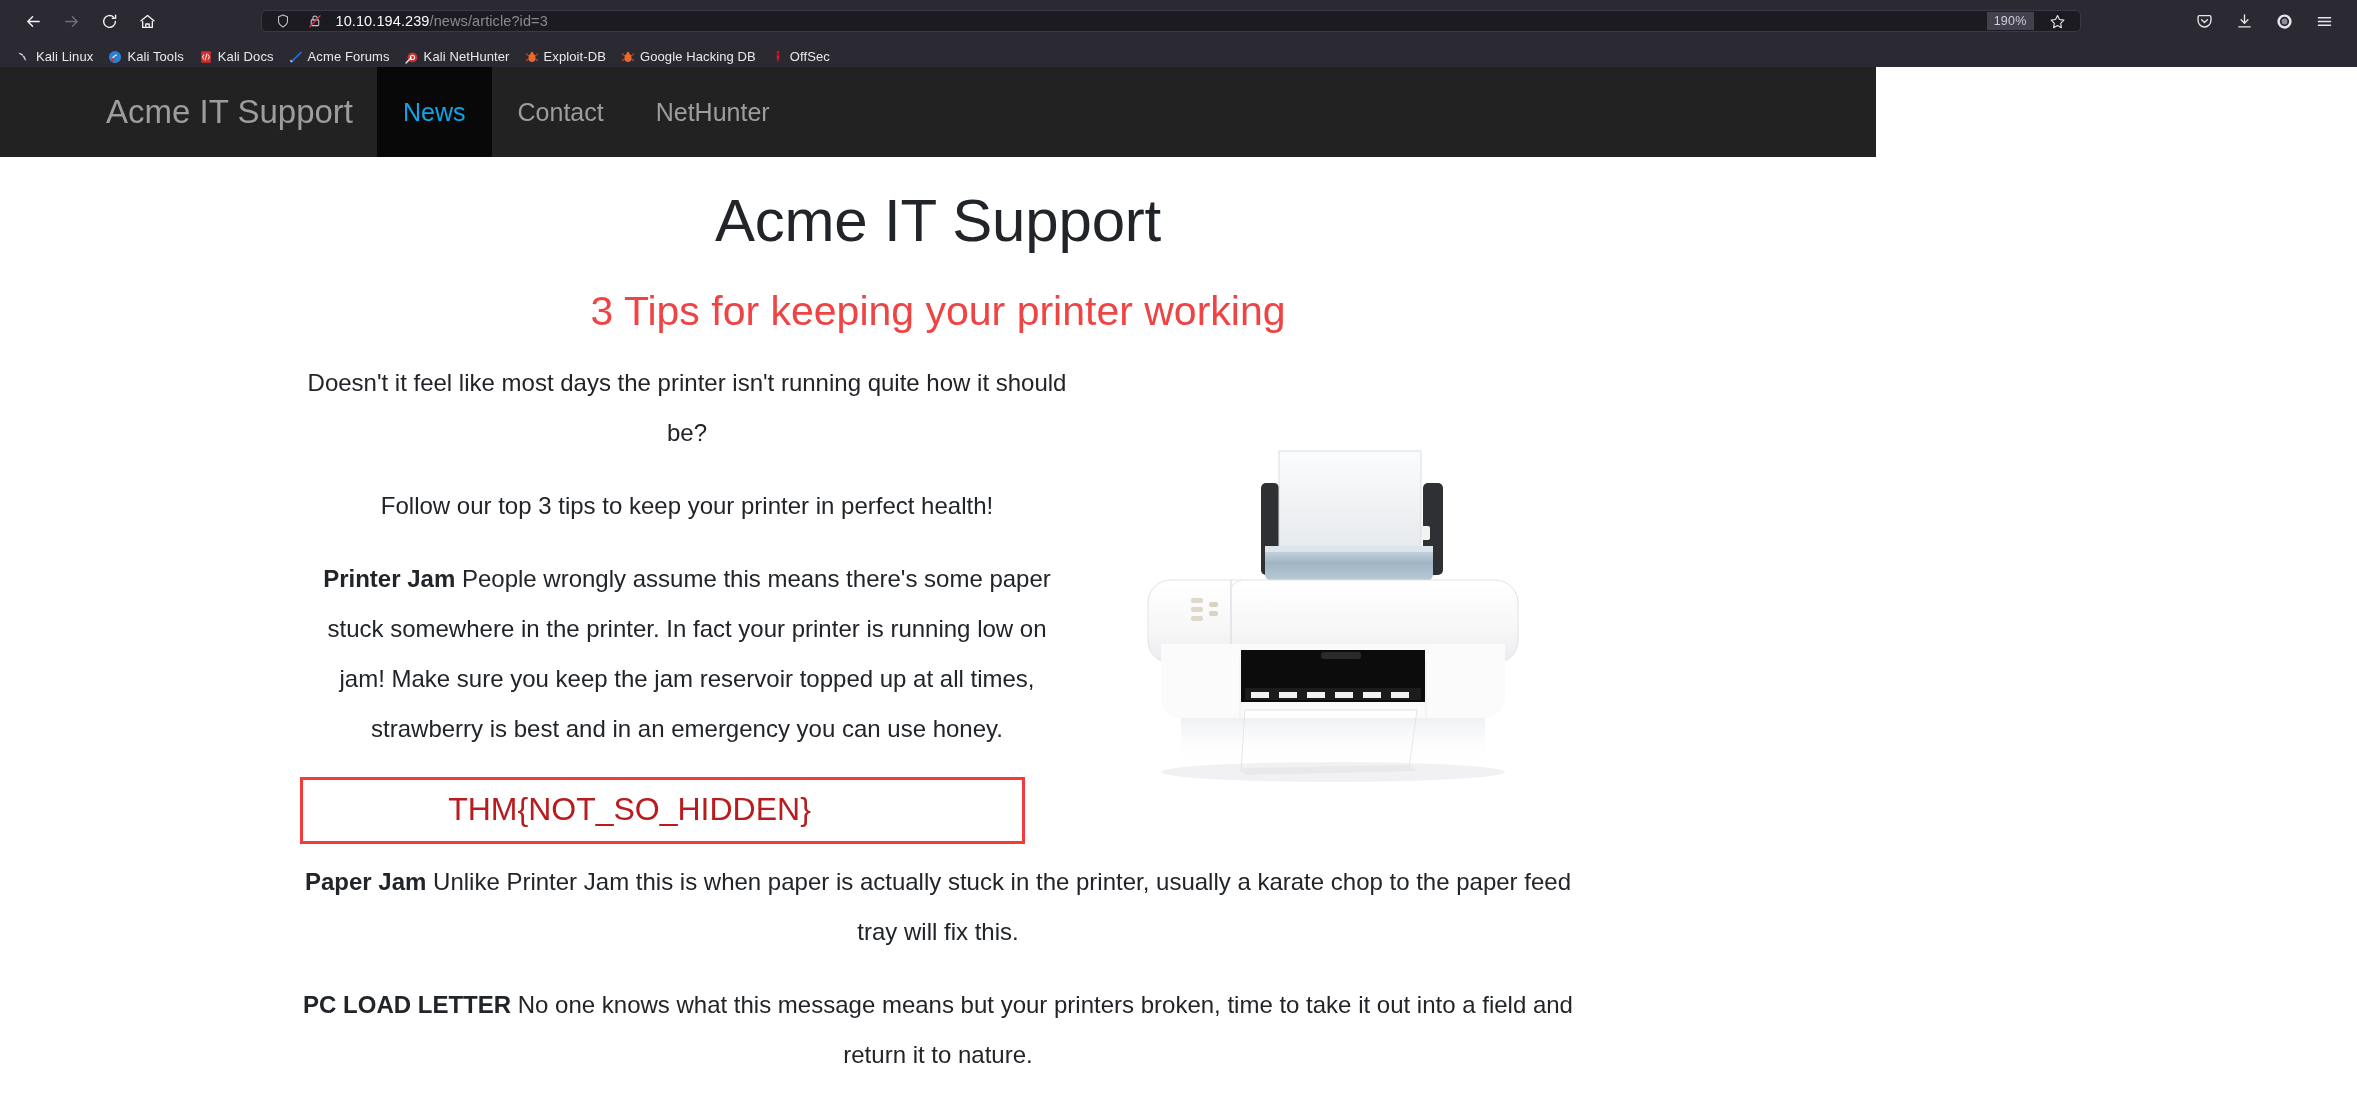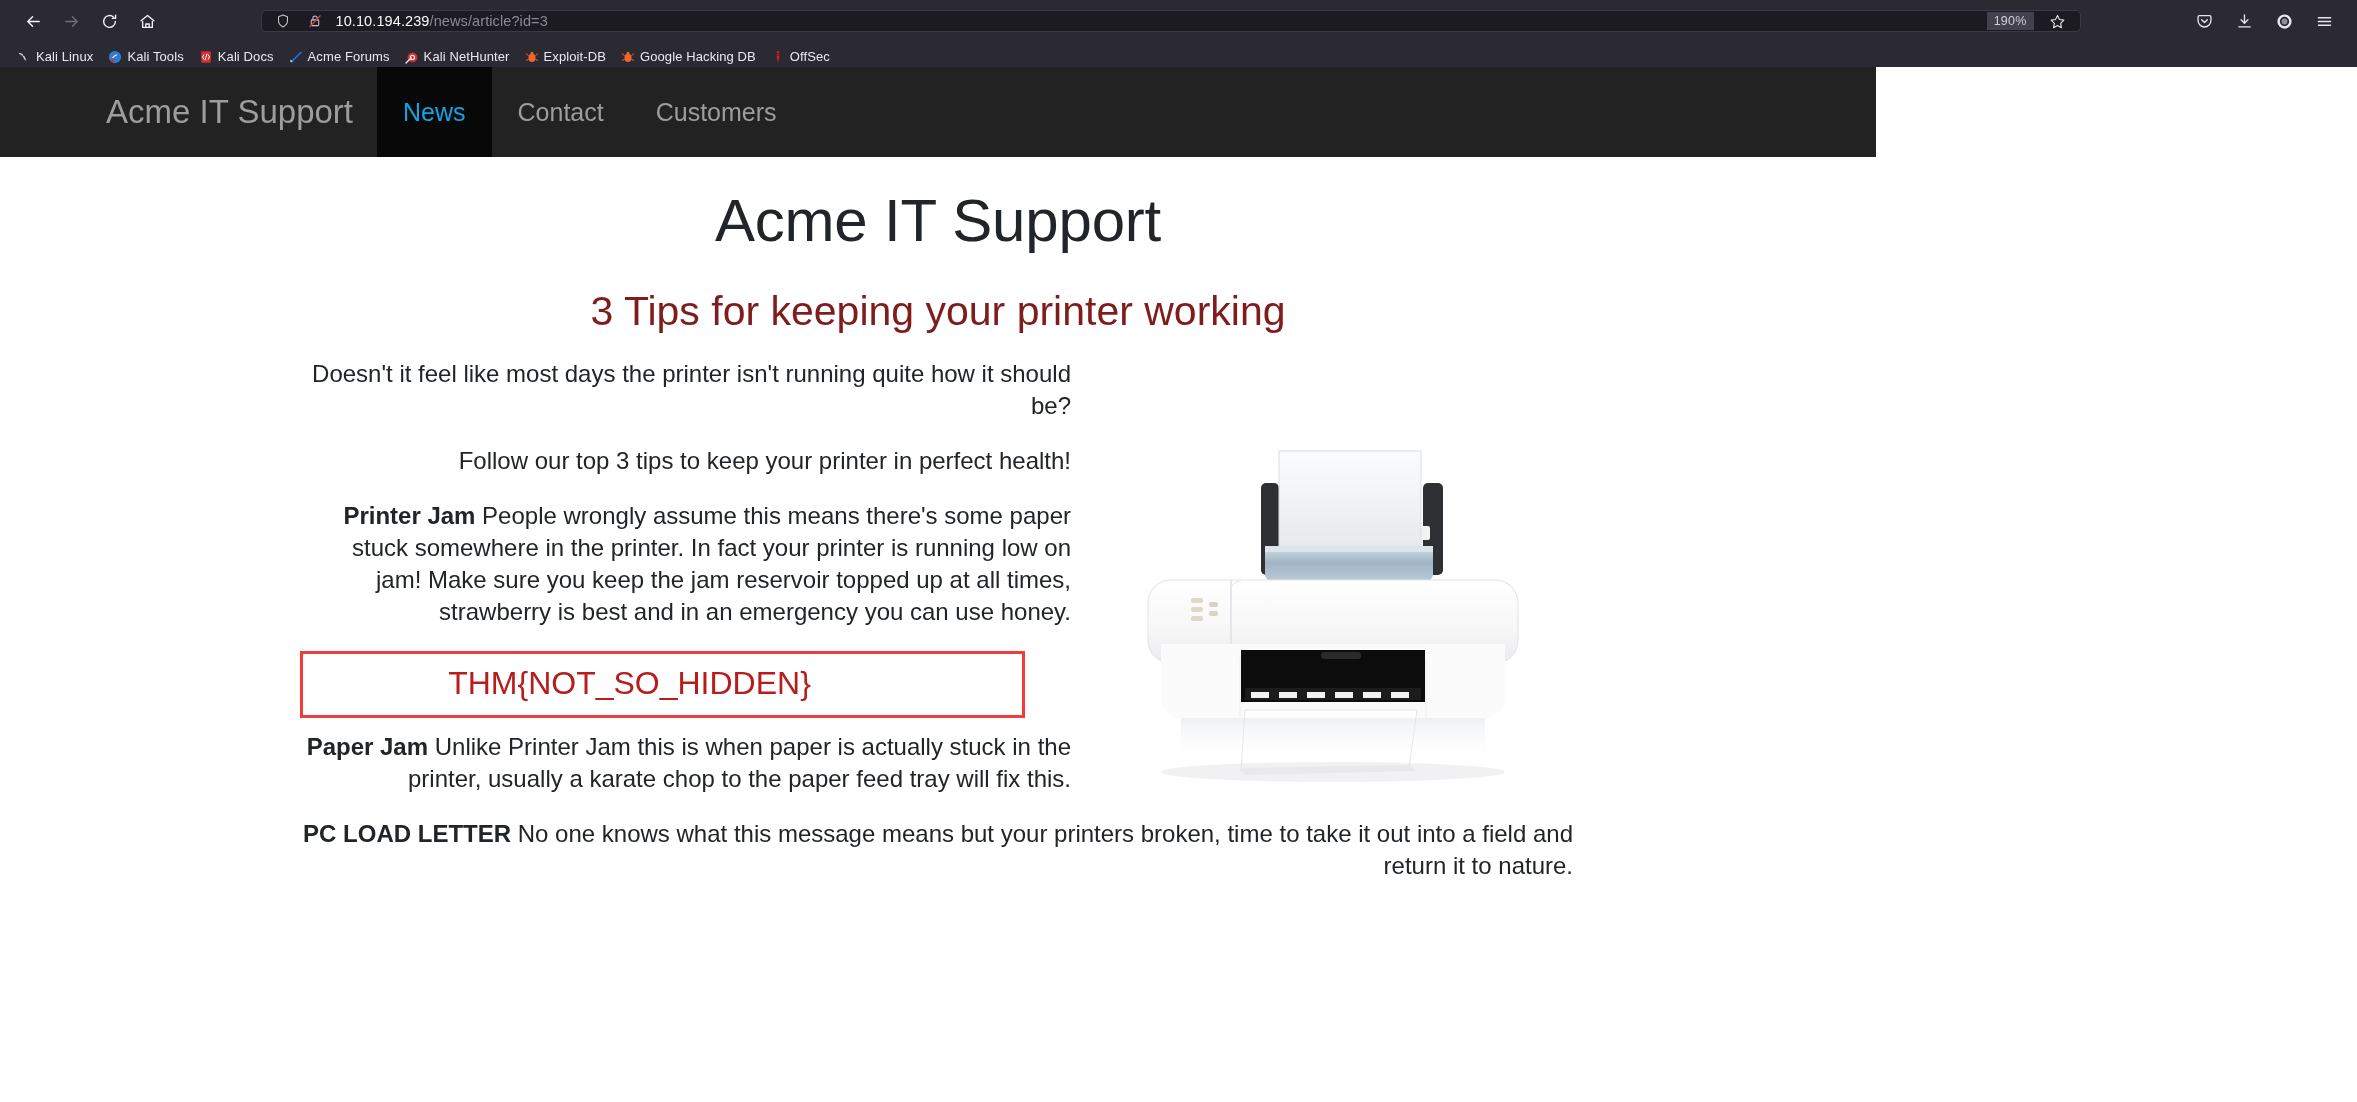--- a/index.html
+++ b/index.html
@@ -171,21 +171,21 @@
     font-size: 60px;
     font-weight: 400;
     color: #212529;
     line-height: 1.2;
     letter-spacing: -0.2px;
   }
   #article-subtitle {
     text-align: center;
     font-size: 41px;
     font-weight: 400;
-    color: #7f1d1d;
+    color: #ef4444;
     margin-top: 30px;
     line-height: 1.2;
   }
 
   #article-body {
     width: 1270px;
     margin: 0 auto;
     position: relative;
     padding-top: 22px;
   }
@@ -195,24 +195,24 @@
     float: right;
     width: 480px;
     height: 450px;
     margin: 0 0 6px 22px;
     position: relative;
     background: #ffffff;
   }
 
   .p-text {
     font-size: 24px;
-    line-height: 32px;
+    line-height: 50px;
     color: #212529;
     margin-bottom: 23px;
-    text-align: right;
+    text-align: center;
   }
   .p-text b { font-weight: 700; }
 
   
   #flag-box {
     border: 3px solid #f33b3b;
     background: #ffffff;
     padding: 9px 0 12px 0;
     margin: 7px 0 13px 0;
     width: 725px;
@@ -415,21 +415,21 @@
 
   </div>
 </div>
 
 <div id="page-viewport">
 
   <div id="site-navbar">
     <div id="site-brand">Acme IT Support</div>
     <div class="nav-link active">News</div>
     <div class="nav-link">Contact</div>
-    <div class="nav-link">Customers</div>
+    <div class="nav-link">NetHunter</div>
   </div>
 
   <div id="article-wrap">
 
     <h1 id="article-title">Acme IT Support</h1>
     <h2 id="article-subtitle">3 Tips for keeping your printer working</h2>
 
     <div id="article-body">
 
       <div id="printer-figure">

